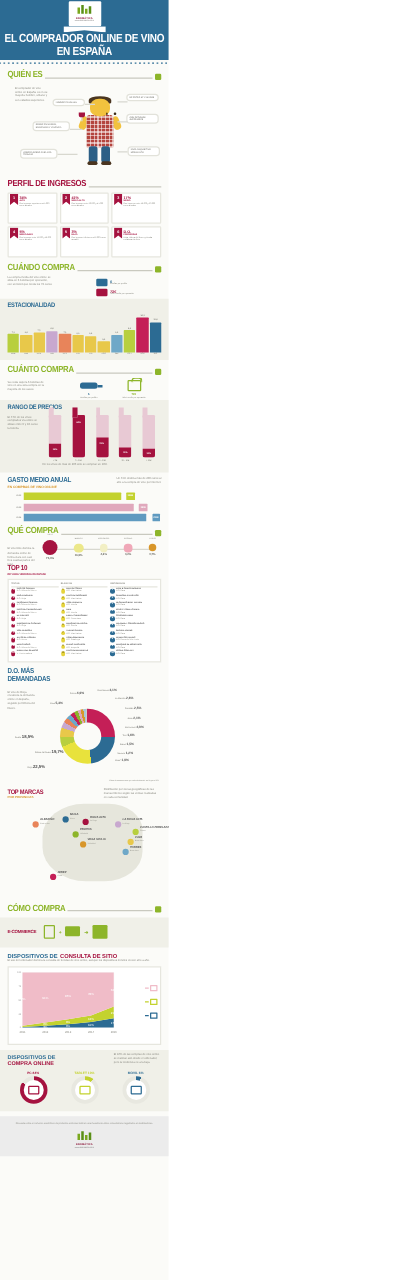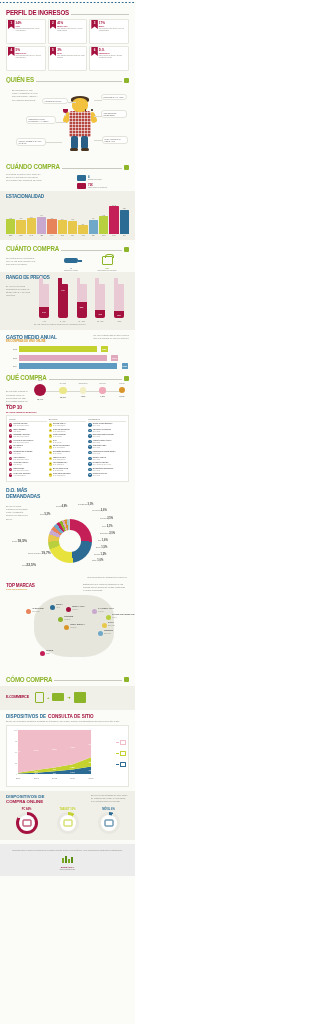--- a/index.html
+++ b/index.html
@@ -224,66 +224,35 @@
   
   .footer { background:#ececec; padding:5px 8px 6px; text-align:center; margin-top:4px;}
   .foot-txt { font-size:1.8px; color:#8a8a82; line-height:1.4;}
   .foot-logo { margin-top:4px; display:flex; flex-direction:column; align-items:center;}
 </style>
 </head>
 <body>
 
 <div class="page">
 
+  <div class="header">
+    <div class="logo-box">
+      <div class="logo-mark">
+          <i></i>
+          <i></i>
+          <i></i>
+          <i></i>
+        </div>
+      <div class="logo-name">ENOMÁTICA</div>
+      <div class="logo-url">www.enomatica.com</div>
+    </div>
+    <div class="logo-ribbon"></div>
+    <div class="main-title">EL COMPRADOR ONLINE DE VINO EN ESPAÑA</div>
+  </div>
   <div class="dotline"></div>
-
-  <div class="sec">
-    <div class="sec-head">
-      <div class="sec-title t-red">PERFIL DE INGRESOS</div>
-      <div class="sec-rule"></div>
-    </div>
-    <div class="cards">
-      <div class="card">
-        <div class="ribbon">1</div>
-        <span class="card-num">34%</span>
-        <span class="card-lbl">ALTO</span>
-        <span class="card-txt">Con ingresos superiores a 45.000 euros anuales</span>
-      </div>
-      <div class="card">
-        <div class="ribbon">2</div>
-        <span class="card-num">41%</span>
-        <span class="card-lbl">MEDIO-ALTO</span>
-        <span class="card-txt">Con ingresos entre 30.000 y 45.000 euros anuales</span>
-      </div>
-      <div class="card">
-        <div class="ribbon">3</div>
-        <span class="card-num">17%</span>
-        <span class="card-lbl">MEDIO</span>
-        <span class="card-txt">Con ingresos entre 18.000 y 30.000 euros anuales</span>
-      </div>
-      <div class="card">
-        <div class="ribbon">4</div>
-        <span class="card-num">5%</span>
-        <span class="card-lbl">MEDIO-BAJO</span>
-        <span class="card-txt">Con ingresos entre 12.000 y 18.000 euros anuales</span>
-      </div>
-      <div class="card">
-        <div class="ribbon">5</div>
-        <span class="card-num">3%</span>
-        <span class="card-lbl">BAJO</span>
-        <span class="card-txt">Con ingresos inferiores a 12.000 euros anuales</span>
-      </div>
-      <div class="card">
-        <div class="ribbon">6</div>
-        <span class="card-num">D.O.</span>
-        <span class="card-lbl">PREFERIDAS</span>
-        <span class="card-txt">Rioja, Ribera del Duero y Rueda encabezan la lista</span>
-      </div>
-    </div>
-  </div>
 
   <div class="sec">
     <div class="sec-head">
       <div class="sec-title t-green">QUIÉN ES</div>
       <div class="sec-rule"></div>
       <div class="sec-ico bg-green"></div>
     </div>
     <div class="quien">
       <div class="blurb">El comprador de vino online en España es en su mayoría hombre, urbano y con estudios superiores.</div>
       <div class="char">
@@ -306,20 +275,65 @@
       <div class="tag med" style="left:95px;top:24px;">CON ESTUDIOS SUPERIORES</div>
       <div class="tag wide" style="left:20px;top:30px;">RESIDE EN MADRID, BARCELONA Y VALENCIA</div>
       <div class="tag med" style="left:96px;top:50px;">NIVEL ADQUISITIVO MEDIO-ALTO</div>
       <div class="tag wide" style="left:10px;top:52px;">COMPRA DESDE CASA O EL TRABAJO</div>
       <div class="tagline" style="left:62px;top:16px;width:8px;"></div>
       <div class="tagline" style="left:88px;top:14px;width:8px;"></div>
       <div class="tagline" style="left:88px;top:30px;width:8px;"></div>
       <div class="tagline" style="left:50px;top:36px;width:10px;"></div>
       <div class="tagline" style="left:88px;top:54px;width:8px;"></div>
       <div class="tagline" style="left:40px;top:56px;width:16px;"></div>
+    </div>
+  </div>
+
+  <div class="sec">
+    <div class="sec-head">
+      <div class="sec-title t-red">PERFIL DE INGRESOS</div>
+      <div class="sec-rule"></div>
+    </div>
+    <div class="cards">
+      <div class="card">
+        <div class="ribbon">1</div>
+        <span class="card-num">34%</span>
+        <span class="card-lbl">ALTO</span>
+        <span class="card-txt">Con ingresos superiores a 45.000 euros anuales</span>
+      </div>
+      <div class="card">
+        <div class="ribbon">2</div>
+        <span class="card-num">41%</span>
+        <span class="card-lbl">MEDIO-ALTO</span>
+        <span class="card-txt">Con ingresos entre 30.000 y 45.000 euros anuales</span>
+      </div>
+      <div class="card">
+        <div class="ribbon">3</div>
+        <span class="card-num">17%</span>
+        <span class="card-lbl">MEDIO</span>
+        <span class="card-txt">Con ingresos entre 18.000 y 30.000 euros anuales</span>
+      </div>
+      <div class="card">
+        <div class="ribbon">4</div>
+        <span class="card-num">5%</span>
+        <span class="card-lbl">MEDIO-BAJO</span>
+        <span class="card-txt">Con ingresos entre 12.000 y 18.000 euros anuales</span>
+      </div>
+      <div class="card">
+        <div class="ribbon">5</div>
+        <span class="card-num">3%</span>
+        <span class="card-lbl">BAJO</span>
+        <span class="card-txt">Con ingresos inferiores a 12.000 euros anuales</span>
+      </div>
+      <div class="card">
+        <div class="ribbon">6</div>
+        <span class="card-num">D.O.</span>
+        <span class="card-lbl">PREFERIDAS</span>
+        <span class="card-txt">Rioja, Ribera del Duero y Rueda encabezan la lista</span>
+      </div>
     </div>
   </div>
 
   <div class="sec" style="position:relative;">
     <div class="sec-head">
       <div class="sec-title t-green">CUÁNDO COMPRA</div>
       <div class="sec-rule"></div>
       <div class="sec-ico bg-green"></div>
     </div>
     <div style="position:relative;height:18px;">

